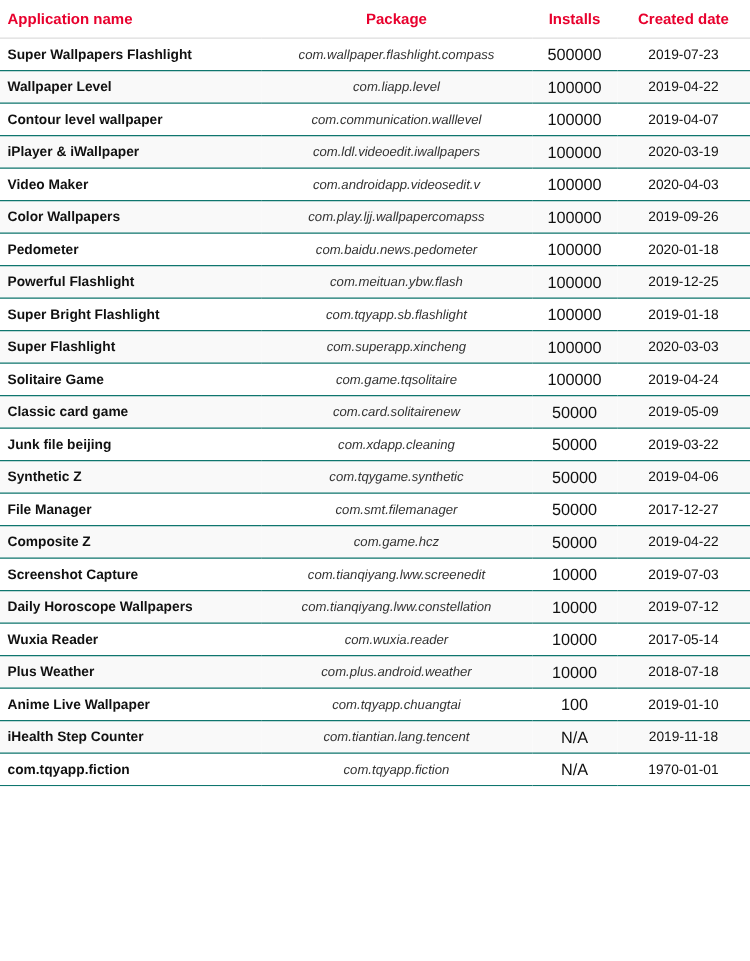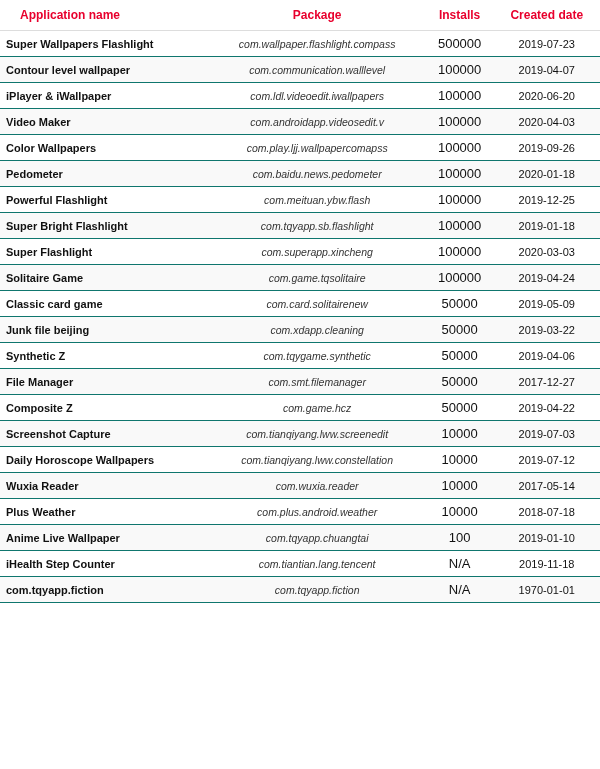--- a/index.html
+++ b/index.html
@@ -24,21 +24,21 @@
       color: #e8002d;
       font-weight: bold;
       font-size: 12px;
       text-align: center;
       padding: 8px 4px;
       border-bottom: 1px solid #ddd;
       vertical-align: middle;
     }
     thead th:first-child {
       text-align: left;
-      padding-left: 20px;
+      padding-left: 6px;
     }
     tbody tr {
       border-bottom: 1px solid #0f766e;
     }
     tbody tr:nth-child(even) {
       background: #f9f9f9;
     }
     tbody tr:nth-child(odd) {
       background: #fff;
     }
@@ -80,30 +80,36 @@
     </tr>
   </thead>
   <tbody id="table-body">
   <tr>
         <td>Super Wallpapers Flashlight</td>
         <td>com.wallpaper.flashlight.compass</td>
         <td>500000</td>
         <td>2019-07-23</td>
       </tr>
       <tr>
+        <td>Wallpaper Level</td>
+        <td>com.liapp.level</td>
+        <td>100000</td>
+        <td>2019-04-22</td>
+      </tr>
+      <tr>
         <td>Contour level wallpaper</td>
         <td>com.communication.walllevel</td>
         <td>100000</td>
         <td>2019-04-07</td>
       </tr>
       <tr>
         <td>iPlayer &amp; iWallpaper</td>
         <td>com.ldl.videoedit.iwallpapers</td>
         <td>100000</td>
-        <td>2020-06-20</td>
+        <td>2020-03-19</td>
       </tr>
       <tr>
         <td>Video Maker</td>
         <td>com.androidapp.videosedit.v</td>
         <td>100000</td>
         <td>2020-04-03</td>
       </tr>
       <tr>
         <td>Color Wallpapers</td>
         <td>com.play.ljj.wallpapercomapss</td>

